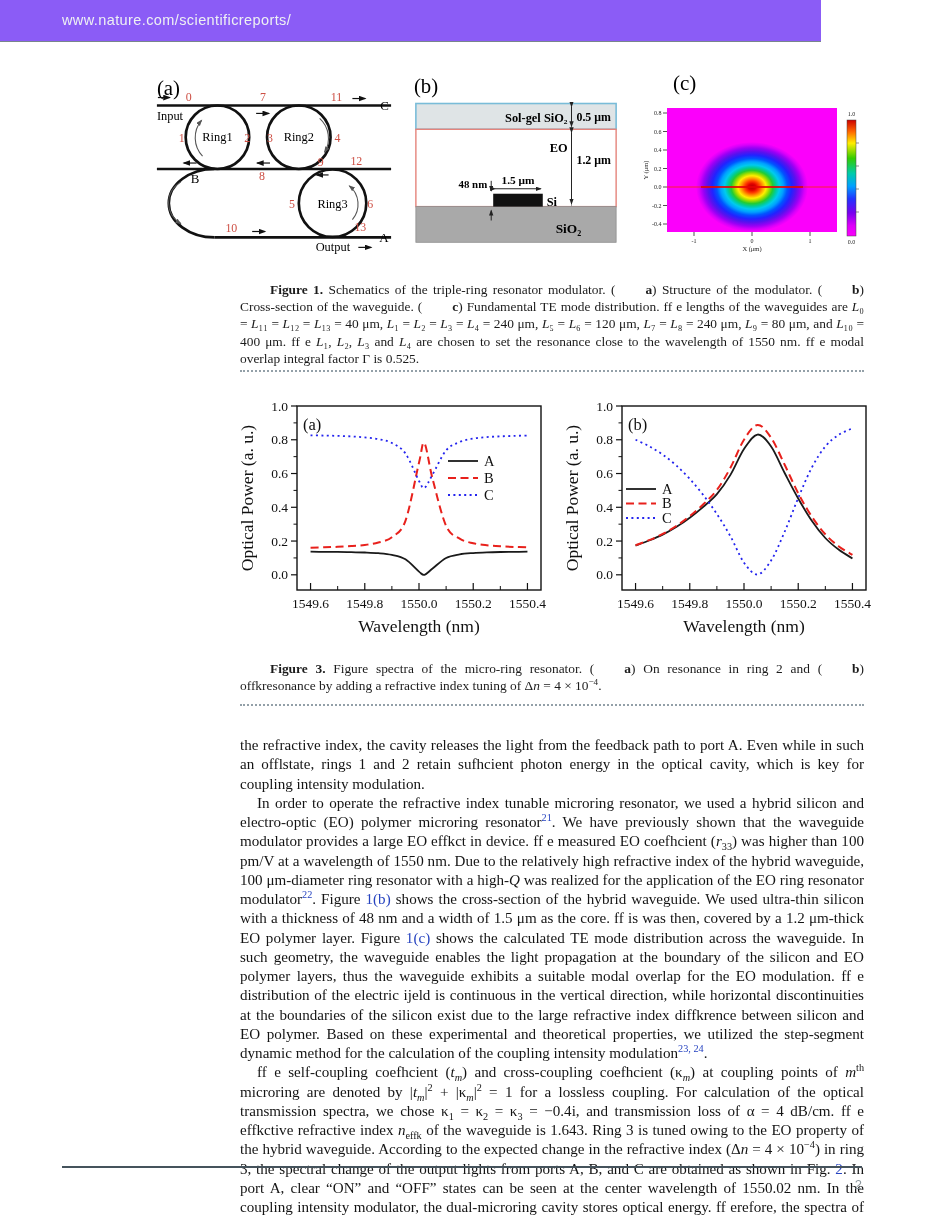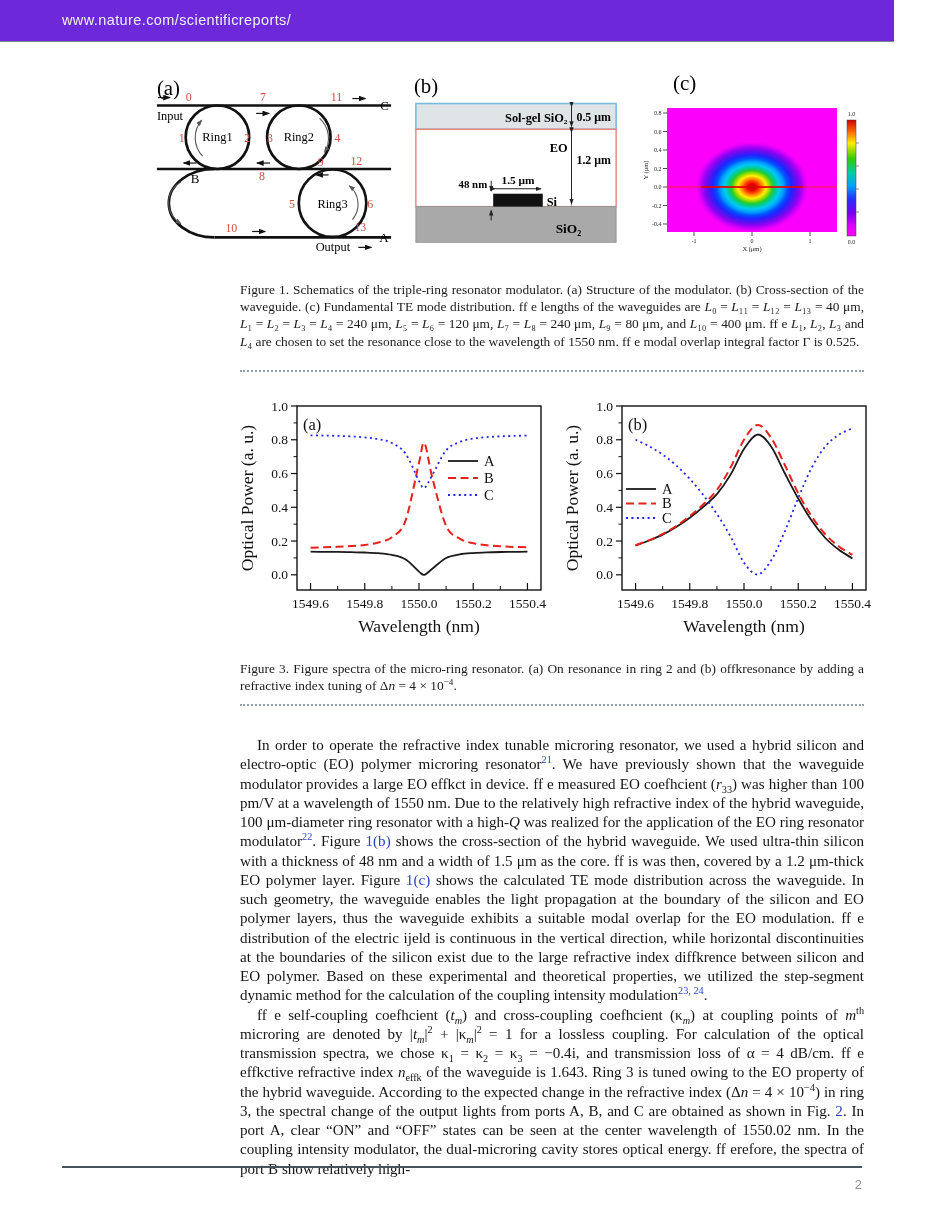--- a/index.html
+++ b/index.html
@@ -1,39 +1,39 @@
 <!DOCTYPE html>
 <html><head>
 <meta charset="utf-8">
 <style>
   html,body{margin:0;padding:0;background:#ffffff;}
   .page{position:relative;width:925px;height:1217px;background:#ffffff;overflow:hidden;
         font-family:"Liberation Serif", serif;color:#161616;}
-  .masthead{position:absolute;left:0;top:0;width:894px;height:42px;background:#6d28d9;
+  .masthead{position:absolute;left:0;top:0;width:821px;height:42px;background:#8b5cf6;
         border-bottom:1px solid #79858d;box-sizing:border-box;}
   .masthead span{position:absolute;left:62px;top:12px;
         font-family:"Liberation Sans", sans-serif;font-size:14.5px;letter-spacing:.4px;color:#eef1f3;}
   .fig1-a{position:absolute;left:145px;top:72px;}
   .fig1-b{position:absolute;left:402px;top:72px;}
   .fig1-c{position:absolute;left:638px;top:72px;}
   .caption{position:absolute;left:240px;width:624px;font-size:13.4px;line-height:17.2px;
         text-align:justify;color:#1b1b1b;}
   #caption1{top:281px;}
   #caption2{top:660px;}
   .dotsep{position:absolute;left:240px;width:624px;border-top:2px dotted #93a0a8;height:0;}
   #sep1{top:370px;}
   #sep2{top:704px;}
   .chartbox{position:absolute;top:394px;width:322px;height:252px;}
   #chart0{left:237px;}
   #chart1{left:562px;}
   .bodytext{position:absolute;left:240px;top:736px;width:624px;font-size:15.1px;
         line-height:19.25px;text-align:justify;color:#141414;}
   .bodytext p{margin:0;}
   .bodytext p.ind{text-indent:17px;}
-  .b{font-weight:normal;}
+  .b{font-weight:bold;margin-left:30px;}
   .i{font-style:italic;}
   .lnk{color:#2643c0;text-decoration:none;cursor:pointer;}
   sup,sub{font-size:0.68em;line-height:0;}
   .footrule{position:absolute;left:62px;top:1166px;width:800px;border-top:2.2px solid #45535c;height:0;}
   .footline{position:absolute;left:62px;top:1178px;font-family:"Liberation Sans", sans-serif;
         font-size:11.5px;color:#45535c;letter-spacing:.4px;}
   .f-light{color:#a9b4ba;letter-spacing:1.1px;}
   .f-bold{font-weight:bold;letter-spacing:1.1px;}
   .f-meta{font-weight:bold;}
   .f-art{font-style:italic;font-weight:bold;}
@@ -330,20 +330,21 @@
         </g>
         <text x="66" y="36" font-size="16.5" fill="#111">(b)</text>
         <text x="182" y="238" font-size="17.5" text-anchor="middle" fill="#111">Wavelength (nm)</text>
         <text x="16" y="104" font-size="17.5" text-anchor="middle" fill="#111" transform="rotate(-90 16 104)">Optical Power (a. u.)</text>
       </svg></div>
 
   <div class="caption" id="caption2"><span class="b">Figure 3.</span><span>  Figure spectra of the micro-ring resonator. (</span><span class="b">a</span><span>) On resonance in ring 2 and (</span><span class="b">b</span><span>) offkresonance by adding a refractive index tuning of Δ</span><span class="i">n</span><span> = 4 × 10</span><sup>−4</sup><span>.</span></div>
   <div class="dotsep" id="sep2"></div>
 
   <div class="bodytext" id="bodytext">
+      <p><span>the refractive index, the cavity releases the light from the feedback path to port A. Even while in such an offlstate, rings 1 and 2 retain sufhcient photon energy in the optical cavity, which is key for coupling intensity modulation.</span></p>
       <p class="ind"><span>In order to operate the refractive index tunable microring resonator, we used a hybrid silicon and electro-optic (EO) polymer microring resonator</span><sup class="lnk">21</sup><span>. We have previously shown that the waveguide modulator provides a large EO effkct in device. ff e measured EO coefhcient (</span><span class="i">r</span><sub>33</sub><span>) was higher than 100 pm/V at a wavelength of 1550 nm. Due to the relatively high refractive index of the hybrid waveguide, 100 μm-diameter ring resonator with a high-</span><span class="i">Q</span><span> was realized for the application of the EO ring resonator modulator</span><sup class="lnk">22</sup><span>. Figure </span><span class="lnk">1(b)</span><span> shows the cross-section of the hybrid waveguide. We used ultra-thin silicon with a thickness of 48 nm and a width of 1.5 μm as the core. ff is was then, covered by a 1.2 μm-thick EO polymer layer. Figure </span><span class="lnk">1(c)</span><span> shows the calculated TE mode distribution across the waveguide. In such geometry, the waveguide enables the light propagation at the boundary of the silicon and EO polymer layers, thus the waveguide exhibits a suitable modal overlap for the EO modulation. ff e distribution of the electric ijeld is continuous in the vertical direction, while horizontal discontinuities at the boundaries of the silicon exist due to the large refractive index diffkrence between silicon and EO polymer. Based on these experimental and theoretical properties, we utilized the step-segment dynamic method for the calculation of the coupling intensity modulation</span><sup class="lnk">23, 24</sup><span>.</span></p>
       <p class="ind"><span>ff e self-coupling coefhcient (</span><span class="i">t</span><sub class="i">m</sub><span>) and cross-coupling coefhcient (κ</span><sub class="i">m</sub><span>) at coupling points of </span><span class="i">m</span><sup>th</sup><span> microring are denoted by |</span><span class="i">t</span><sub class="i">m</sub><span>|</span><sup>2</sup><span> + |κ</span><sub class="i">m</sub><span>|</span><sup>2</sup><span> = 1 for a lossless coupling. For calculation of the optical transmission spectra, we chose κ</span><sub>1</sub><span> = κ</span><sub>2</sub><span> = κ</span><sub>3</sub><span> = −0.4i, and transmission loss of α = 4 dB/cm. ff e effkctive refractive index </span><span class="i">n</span><sub>effk</sub><span> of the waveguide is 1.643. Ring 3 is tuned owing to the EO property of the hybrid waveguide. According to the expected change in the refractive index (Δ</span><span class="i">n</span><span> = 4 × 10</span><sup>−4</sup><span>) in ring 3, the spectral change of the output lights from ports A, B, and C are obtained as shown in Fig. </span><span class="lnk">2</span><span>. In port A, clear “ON” and “OFF” states can be seen at the center wavelength of 1550.02 nm. In the coupling intensity modulator, the dual-microring cavity stores optical energy. ff erefore, the spectra of port B show relatively high-</span></p>
     </div>
 
   <div class="footrule"></div>
   <div class="pagenum">2</div>
 
 </div>
 
 </body></html>

